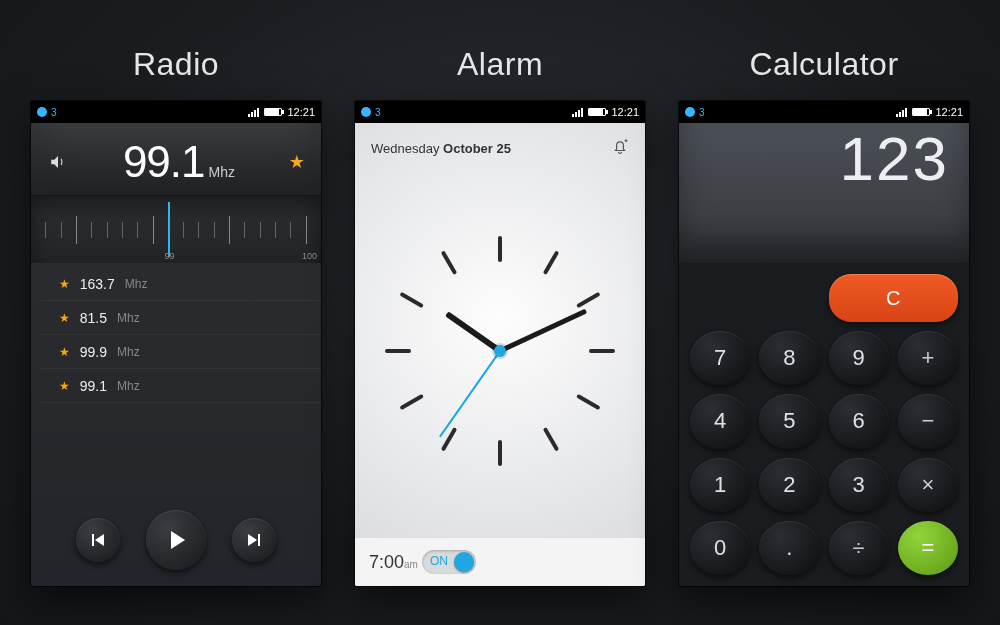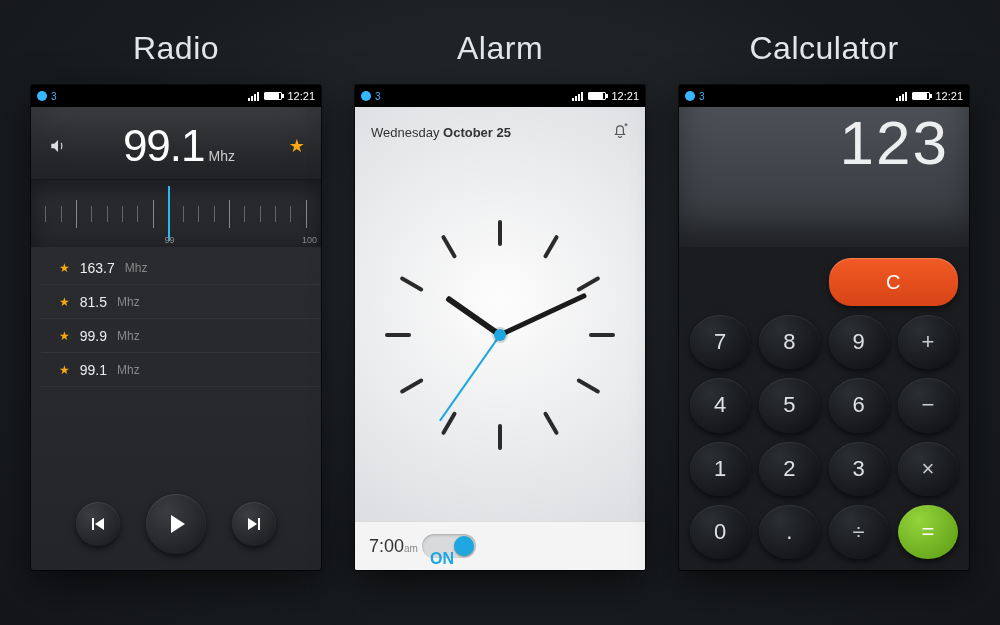--- a/index.html
+++ b/index.html
@@ -4,21 +4,21 @@
 <style>
   * { box-sizing: border-box; margin: 0; padding: 0; }
   body {
     width: 1000px;
     height: 625px;
     background: radial-gradient(ellipse at 50% 40%, #2a2e32 0%, #1a1d20 60%, #14161a 100%);
     font-family: -apple-system, "Helvetica Neue", Arial, sans-serif;
     overflow: hidden;
     position: relative;
   }
-  .columns { display:flex; justify-content:center; gap:34px; padding-top:30px; }
+  .columns { display:flex; justify-content:center; gap:34px; padding-top:30px;margin-top:16px; }
   .col { width:290px; display:flex; flex-direction:column; align-items:center; }
   .col-title { color:#e4e6e8; font-size:32px; font-weight:300; margin-bottom:18px; letter-spacing:0.5px;}
   .phone {
     width:290px; height:485px; border-radius:2px;
     box-shadow:0 14px 40px rgba(0,0,0,0.65), 0 0 0 1px rgba(0,0,0,0.6);
     overflow:hidden; position:relative; background:#000;
   }
   
   .statusbar {
     height:22px; background:#000; display:flex; align-items:center;
@@ -80,21 +80,21 @@
   .hand.sec{width:2px;height:105px;background:#1ea7e0;transform:translate(-50%,-100%) rotate(215deg);}
   .hub{position:absolute;left:50%;top:50%;width:12px;height:12px;background:#1ea7e0;border-radius:50%;transform:translate(-50%,-50%);box-shadow:0 0 0 2px rgba(0,0,0,0.15);}
   .alarm-row{ border-top:1px solid #ddd; padding:12px 14px; display:flex; align-items:center; gap:4px; background:#f4f4f5;}
   .alarm-time{font-size:18px;color:#333;}
   .alarm-time small{font-size:10px;color:#888;}
   .alarm-meta{flex:1;}
   .alarm-meta .ttl{font-size:13px;color:#222;font-weight:600;}
   .alarm-meta .sub{font-size:11px;color:#999;}
   .toggle{width:54px;height:24px;border-radius:12px;background:#d9dadb;position:relative;box-shadow:inset 0 1px 3px rgba(0,0,0,0.25);}
   .toggle .knob{position:absolute;right:2px;top:2px;width:20px;height:20px;border-radius:50%;background:#1ea7e0;box-shadow:0 1px 2px rgba(0,0,0,0.4);}
-  .toggle .on{position:absolute;left:8px;top:16px;font-size:16px;color:#1ea7e0;font-weight:700;}
+  .toggle .on{position:absolute;left:8px;top:4px;font-size:12px;color:#1ea7e0;font-weight:400;}
 
   
   .calc-body{ height:calc(100% - 22px); background:#1a1c1f; display:flex; flex-direction:column;}
   .calc-disp{ height:140px; background:linear-gradient(180deg, #4c5157 0%, #3b3e43 70%, #2f3236 100%); display:flex; align-items:flex-start; justify-content:flex-end; padding-right:20px; box-shadow:inset 0 -20px 30px rgba(0,0,0,0.35);}
   .calc-disp span{ font-size:62px; font-weight:100; color:#eceeef; letter-spacing:2px;}
   .calc-pad{ flex:1; display:grid; grid-template-columns:repeat(4,1fr); grid-template-rows:48px repeat(4,1fr); gap:9px; padding:11px;}
   .calc-clear{ grid-column:3 / span 2; background:linear-gradient(#f15a24,#d84416); border-radius:22px; display:flex; align-items:center; justify-content:center; color:#fff; font-size:20px; box-shadow:0 3px 6px rgba(0,0,0,0.5), inset 0 1px 1px rgba(255,255,255,0.25); cursor:pointer;}
   .spacer{ grid-column:1 / span 2;}
   .key{ border-radius:50%; background:radial-gradient(circle at 35% 28%, #2b2e33, #0c0d0f); box-shadow:0 3px 6px rgba(0,0,0,0.6), inset 0 1px 1px rgba(255,255,255,0.08); display:flex; align-items:center; justify-content:center; color:#dfe1e3; font-size:22px; font-weight:300; cursor:pointer;}
   .key.op{color:#c9cccf;}

